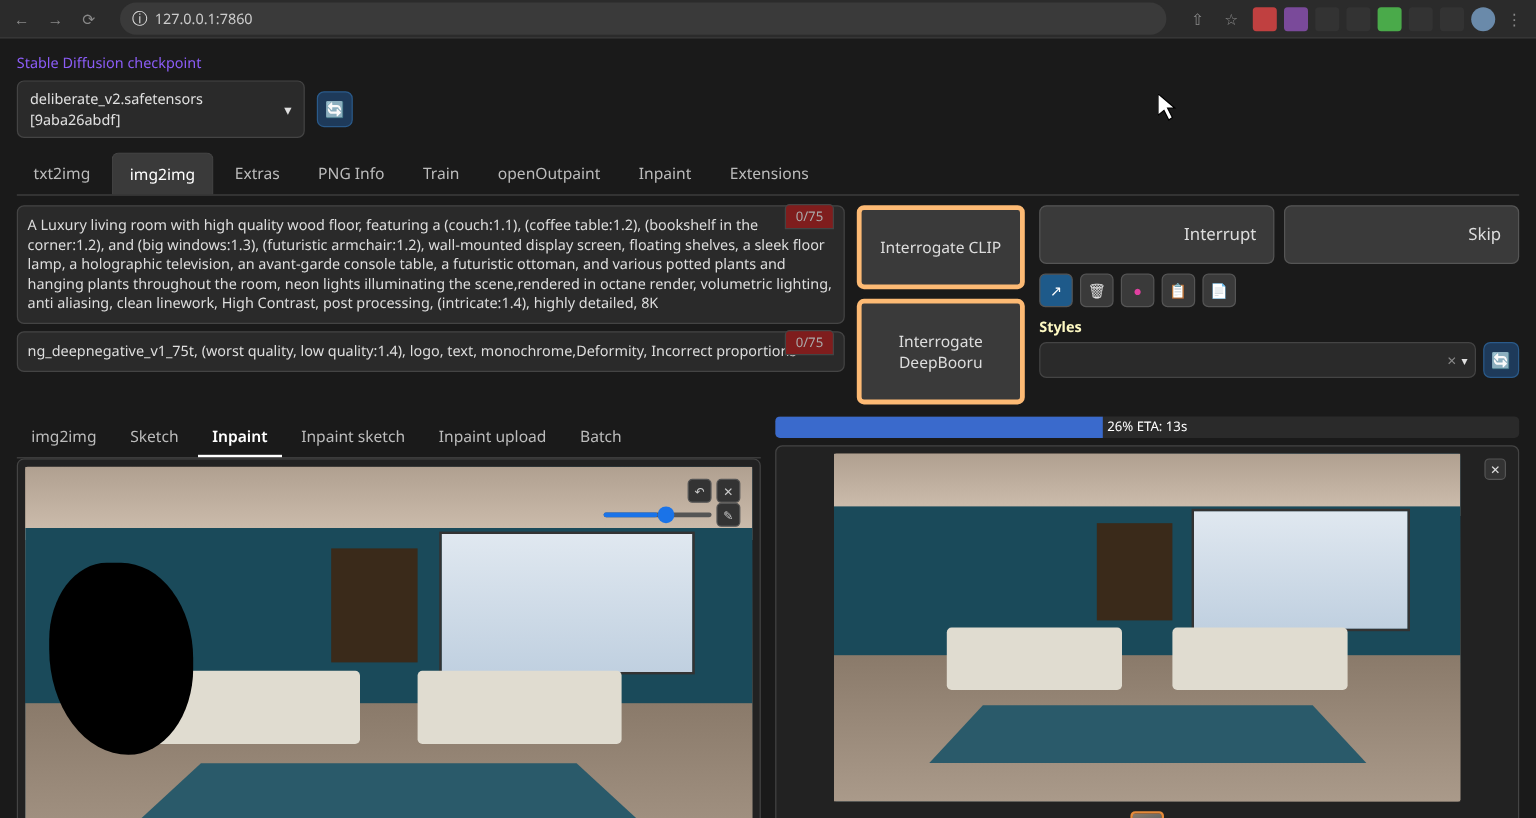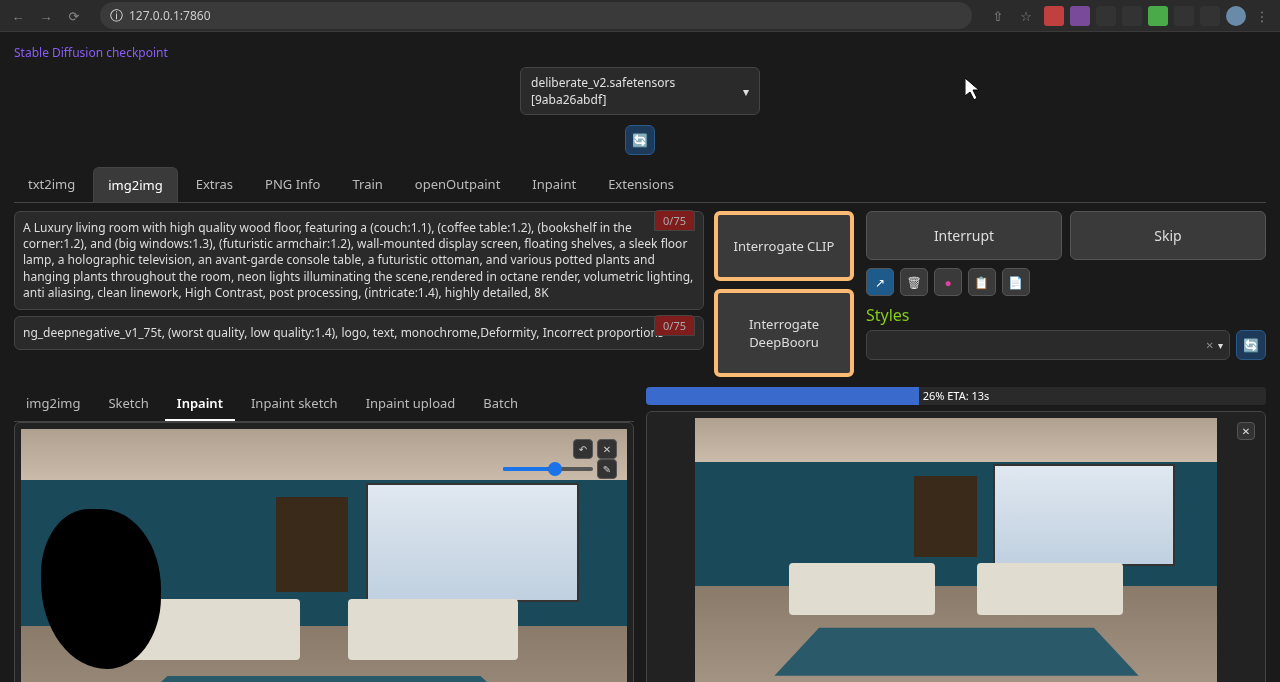--- a/index.html
+++ b/index.html
@@ -9,21 +9,21 @@
 .browser-bar { height: 32px; background: #2b2b2b; display: flex; align-items: center; padding: 0 8px; gap: 8px; border-bottom: 1px solid #3a3a3a; }
 .nav-btn { width: 20px; height: 20px; display: flex; align-items: center; justify-content: center; color: #888; cursor: pointer; }
 .url-bar { flex: 1; display: flex; align-items: center; background: #3a3a3a; border-radius: 14px; padding: 4px 10px; gap: 6px; margin: 0 8px; }
 .url-bar input { flex: 1; background: none; border: none; color: #ccc; font-size: 12px; outline: none; }
 .ext-icons { display: flex; gap: 6px; align-items: center; }
 .ext-icon { width: 20px; height: 20px; background: #555; border-radius: 3px; }
 
 
 .content { padding: 12px 14px; }
 .checkpoint-label { font-size: 12px; color: #8b5cf6; margin-bottom: 6px; }
-.checkpoint-row { display: flex; gap: 10px; align-items: center; margin-bottom: 12px; flex-direction: column; }
+.checkpoint-row { display: flex; gap: 10px; align-items: center; margin-bottom: 12px; }
 .checkpoint-select { background: #2a2a2a; border: 1px solid #444; border-radius: 6px; padding: 6px 10px; width: 240px; display: flex; justify-content: space-between; align-items: center; font-size: 12px; }
 .refresh-btn { width: 30px; height: 30px; background: #1e3a5a; border: 1px solid #2a5a8a; border-radius: 6px; display: flex; align-items: center; justify-content: center; color: #6ab5ff; cursor: pointer; }
 
 
 .main-tabs { display: flex; gap: 4px; border-bottom: 1px solid #444; }
 .main-tab { padding: 8px 14px; font-size: 13px; color: #bbb; cursor: pointer; border-radius: 6px 6px 0 0; }
 .main-tab.active { background: #3a3a3a; color: #fff; border: 1px solid #444; border-bottom: none; }
 
 
 .workspace { display: flex; gap: 12px; margin-top: 0; }
@@ -31,29 +31,29 @@
 .right-col { width: 400px; }
 
 .prompt-box { background: #2a2a2a; border: 1px solid #444; border-radius: 6px; padding: 8px; position: relative; margin-bottom: 6px; }
 .prompt-text { font-size: 12px; line-height: 1.35; color: #ddd; word-wrap: break-word; }
 .token-count { position: absolute; top: -2px; right: 8px; background: #7f1d1d; padding: 2px 8px; border-radius: 4px 4px 0 0; font-size: 11px; color: #aaa; border: 1px solid #444; }
 
 .interrogate-col { width: 140px; display: flex; flex-direction: column; gap: 8px; }
 .interrogate-btn { background: #3a3a3a; border: 4px solid #fdba74; border-radius: 6px; padding: 22px 8px; text-align: center; font-size: 13px; color: #ddd; cursor: pointer; }
 
 .action-row { display: flex; gap: 8px; margin-bottom: 8px; }
-.big-btn { flex: 1; background: #3a3a3a; border: 1px solid #555; border-radius: 6px; padding: 14px; text-align: center; font-size: 14px; color: #ddd; cursor: pointer; }
+.big-btn { flex: 1; background: #3a3a3a; border: 1px solid #555; border-radius: 6px; padding: 14px; text-align: right; font-size: 14px; color: #ddd; cursor: pointer; }
 .big-btn.interrupt { background: #3a3a3a; }
 .big-btn.skip { background: #3a3a3a; }
 
 .tool-row { display: flex; gap: 6px; margin-bottom: 8px; }
 .tool-btn { width: 28px; height: 28px; background: #3a3a3a; border: 1px solid #555; border-radius: 5px; display: flex; align-items: center; justify-content: center; cursor: pointer; font-size: 12px; }
 .tool-btn.blue { background: #1e5a8a; color: #fff; }
 
-.styles-label { font-size: 16px; color: #84cc16; margin-bottom: 4px; }
+.styles-label { font-size: 12px; color: #fef9c3; margin-bottom: 4px; font-weight: bold; }
 .styles-row { display: flex; gap: 6px; }
 .styles-select { flex: 1; background: #2a2a2a; border: 1px solid #444; border-radius: 6px; padding: 6px; display: flex; justify-content: flex-end; align-items: center; gap: 4px; }
 
 
 .sub-tabs { display: flex; gap: 4px; margin-top: 10px; border-bottom: 1px solid #444; }
 .sub-tab { padding: 7px 12px; font-size: 13px; color: #bbb; cursor: pointer; }
 .sub-tab.active { color: #fff; font-weight: 600; border-bottom: 2px solid #fff; }
 .canvas-left { flex: 1; border: 1px solid #444; border-radius: 6px; padding: 6px; position: relative; background: #222; }
 .canvas-right { flex: 1; border: 1px solid #444; border-radius: 6px; padding: 6px; position: relative; background: #222; }
 

